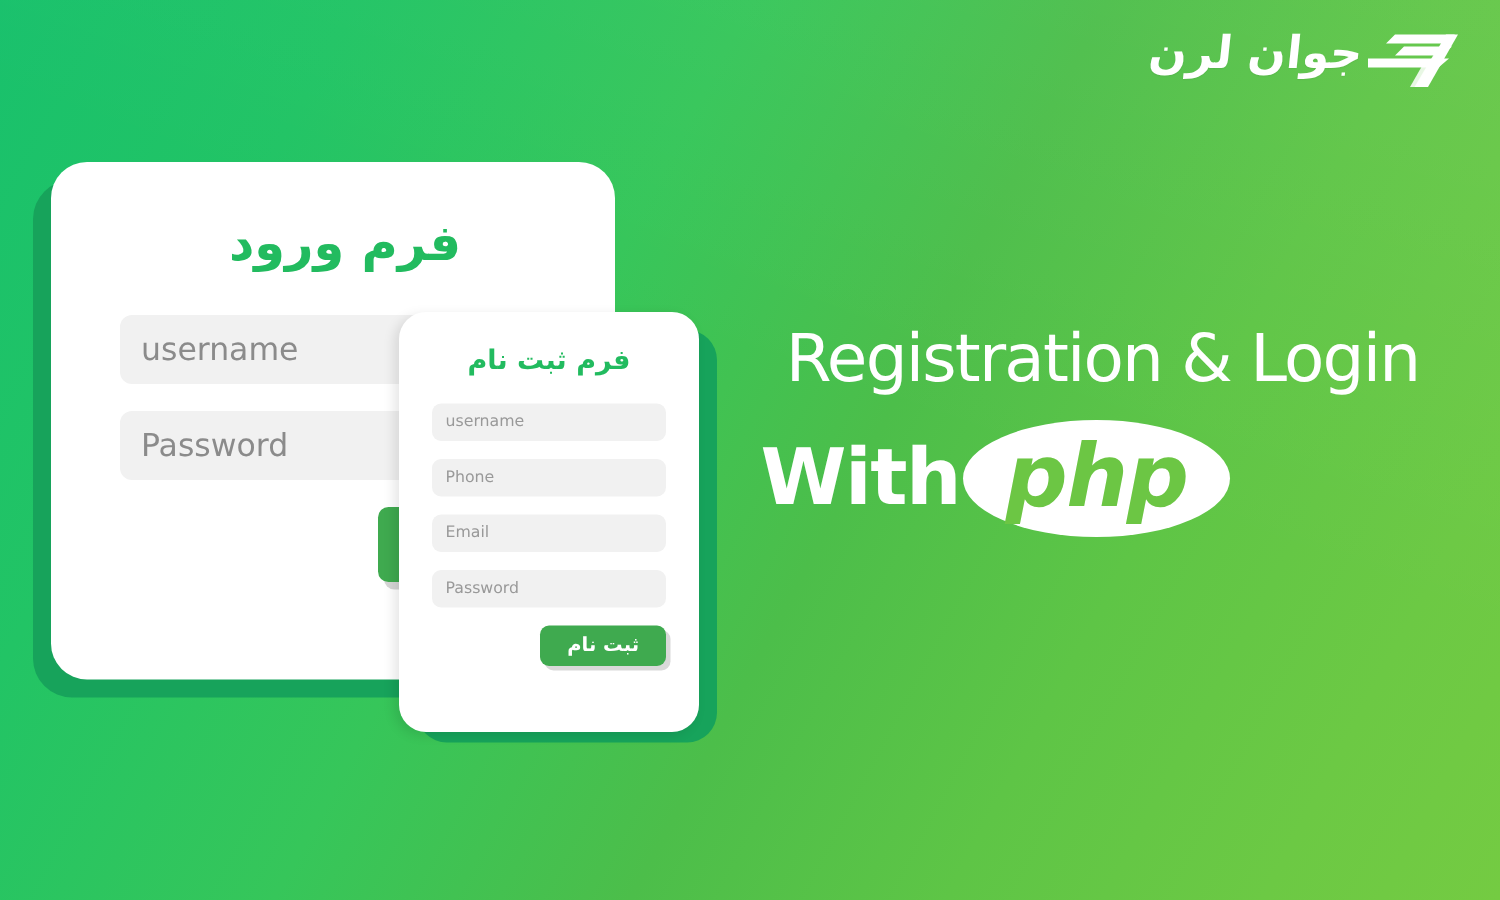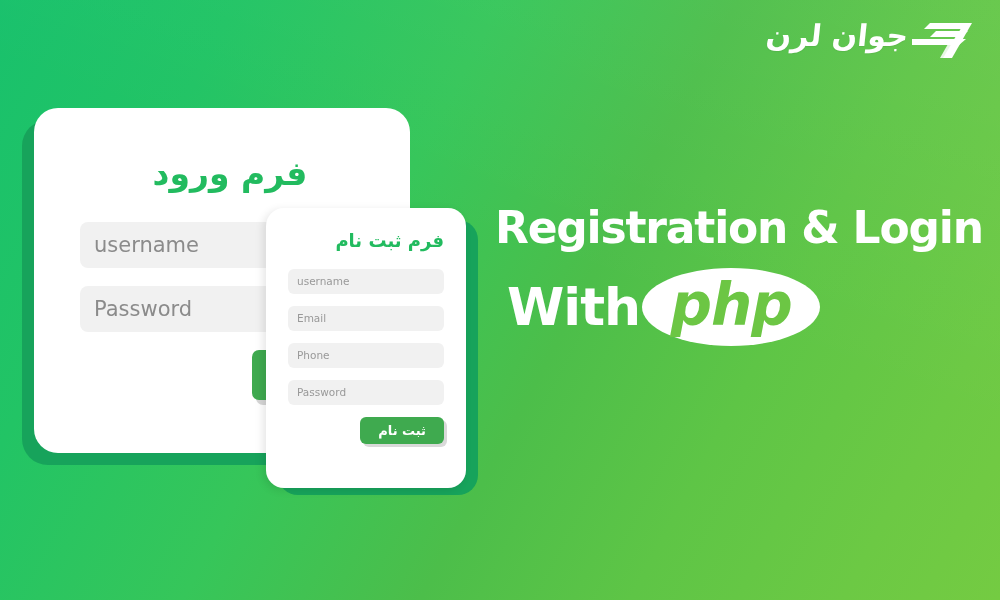--- a/index.html
+++ b/index.html
@@ -76,21 +76,21 @@
     top: 108px;
     width: 376px;
     height: 345px;
     background: #ffffff;
     border-radius: 24px;
     z-index: 3;
     box-sizing: border-box;
     padding: 34px 30px 0 46px;
   }
   .login-title {
-    margin: 12px;
+    margin: 0;
     text-align: center;
     direction: rtl;
     font-size: 33px;
     font-weight: 700;
     color: #22bb5f;
     letter-spacing: -0.5px;
     line-height: 1.2;
   }
   .login-fields {
     margin-top: 28px;
@@ -149,20 +149,21 @@
     height: 280px;
     background: #ffffff;
     border-radius: 18px;
     z-index: 5;
     box-sizing: border-box;
     padding: 22px 22px 0 22px;
     box-shadow: -3px 2px 8px rgba(0,0,0,0.10);
   }
   .reg-title {
     margin: 0;
+    text-align: center;
     direction: rtl;
     font-size: 18px;
     font-weight: 700;
     color: #22bb5f;
     line-height: 1.2;
   }
   .reg-fields { margin-top: 17px; }
   .reg-input {
     display: block;
     width: 100%;
@@ -199,27 +200,28 @@
 
   
   .headline {
     position: absolute;
     left: 495px;
     top: 206px;
     width: 480px;
     z-index: 6;
   }
   .headline-line1 {
-    margin: 0;
+    margin: 12px;
     color: #ffffff;
     font-size: 44px;
-    font-weight: 700;
+    font-weight: 400;
     letter-spacing: -1.2px;
     line-height: 1;
     white-space: nowrap;
+    text-align: center;
   }
   .headline-line2 {
     margin: 12px;
     display: flex;
     align-items: center;
     gap: 2px;
     margin-top: 18px;
   }
   .headline-with {
     color: #ffffff;
@@ -278,22 +280,22 @@
     <div class="login-btn-row">
       <button class="login-btn">ورود</button>
     </div>
   </div>
 
   <div class="reg-shadow"></div>
   <div class="reg-card">
     <h2 class="reg-title">فرم ثبت نام</h2>
     <div class="reg-fields">
       <input class="reg-input" placeholder="username" style="">
+      <input class="reg-input" placeholder="Phone" style="">
       <input class="reg-input" placeholder="Email" style="">
-      <input class="reg-input" placeholder="Phone" style="">
       <input class="reg-input" placeholder="Password" style="">
     </div>
     <div class="reg-btn-row">
       <button class="reg-btn">ثبت نام</button>
     </div>
   </div>
 
   <div class="headline">
     <p class="headline-line1">Registration &amp; Login</p>
     <div class="headline-line2">

